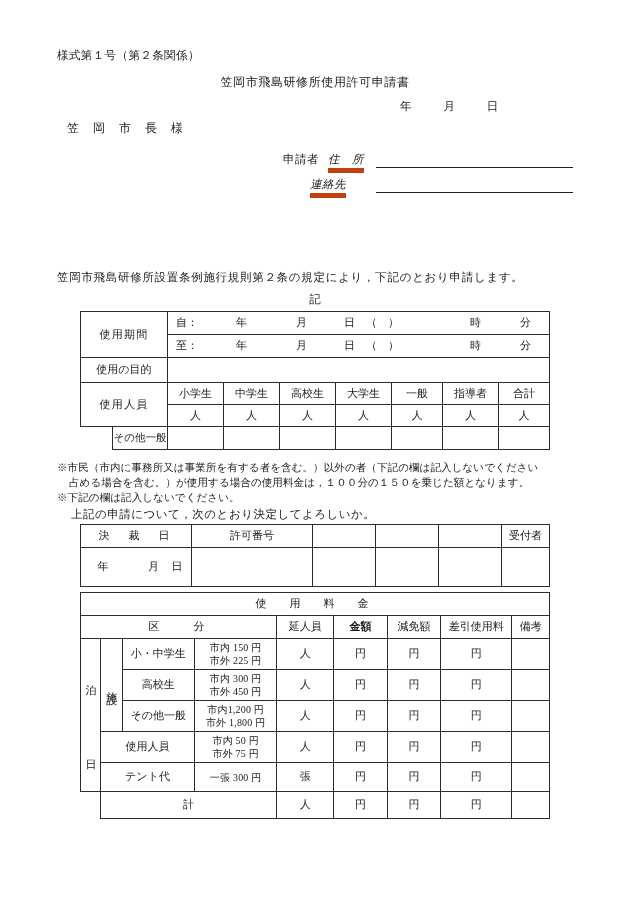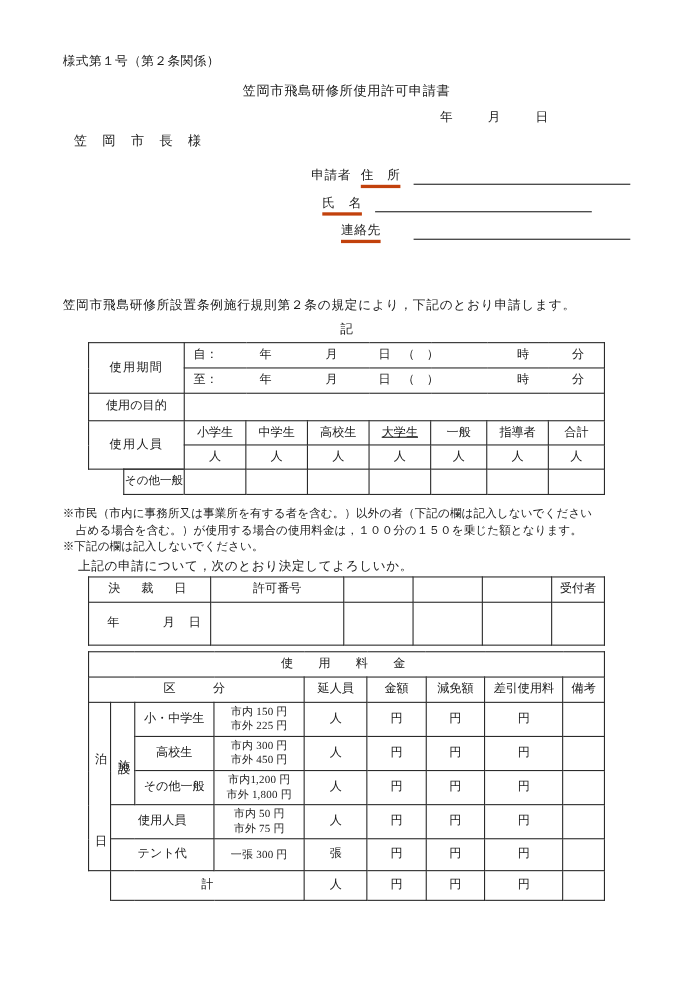--- a/index.html
+++ b/index.html
@@ -67,23 +67,24 @@
     white-space: nowrap;
   }
   .appl-pre {
     position: absolute;
     left: 0; top: 2px;
     letter-spacing: 0.5px;
   }
   .appl-lbl {
     position: absolute;
     top: 2px;
-    border-bottom: 3px solid #c2410c;
+    border-bottom: 5px solid #c2410c;
     padding-bottom: 1px;
     letter-spacing: 0.5px;
+    font-style: italic;
   }
   .appl-line {
     position: absolute;
     top: 17px;
     border-bottom: 1px solid #222;
     height: 0;
   }
   
   .statement {
     position: absolute;
@@ -186,24 +187,20 @@
 
   <div class="addressee">笠 岡 市 長  様</div>
 
   <div class="applicant">
     <div class="appl-row">
       <span class="appl-pre">申請者</span>
       <span class="appl-lbl" style="left:45px;">住　所</span>
       <span class="appl-line" style="left:93px; width:197px;"></span>
     </div>
     <div class="appl-row">
-      <span class="appl-lbl" style="left:10px;">氏　名</span>
-      <span class="appl-line" style="left:58px; width:197px;"></span>
-    </div>
-    <div class="appl-row">
       <span class="appl-lbl" style="left:27px;">連絡先</span>
       <span class="appl-line" style="left:93px; width:197px;"></span>
     </div>
   </div>
 
   <div class="statement">笠岡市飛島研修所設置条例施行規則第２条の規定により，下記のとおり申請します。</div>
   <div class="ki-mark">記</div>
 
   <table class="grid t1">
 
@@ -227,21 +224,21 @@
     <tr>
       <td style="height:24px;">使用の目的</td>
       <td colspan="7"></td>
     </tr>
 
     <tr>
       <td rowspan="2" class="lbl-sp">使用人員</td>
       <td style="width:55px; height:21px;">小学生</td>
       <td style="width:55px;">中学生</td>
       <td style="width:55px;">高校生</td>
-      <td style="width:55px;text-decoration:underline;">大学生</td>
+      <td style="width:55px;">大学生</td>
       <td style="width:50px;">一般</td>
       <td style="width:55px;">指導者</td>
       <td>合計</td>
     </tr>
     <tr>
       <td class="unit-r" style="height:21px;">人</td>
       <td class="unit-r">人</td>
       <td class="unit-r">人</td>
       <td class="unit-r">人</td>
       <td class="unit-r">人</td>
@@ -300,21 +297,21 @@
   <table class="grid t3">
 
     <tbody>
         <tr>
       <td colspan="10" style="height:22px;" class="sp3">使　用　料　金</td>
     </tr>
 
     <tr>
       <td colspan="4" style="height:22px;" class="sp2">区　　分</td>
       <td style="width:62px;">延人員</td>
-      <td style="width:58px;">金額</td>
+      <td style="width:58px;font-weight:bold;">金額</td>
       <td style="width:58px;">減免額</td>
       <td style="width:78px;">差引使用料</td>
       <td style="width:40px;">備考</td>
     </tr>
 
     <tr>
       <td rowspan="5" style="width:20px;">
         <div style="display:flex; flex-direction:column; align-items:center; justify-content:space-around; height:150px;">
           <span class="vert">泊</span>
           <span class="vert">日</span>

